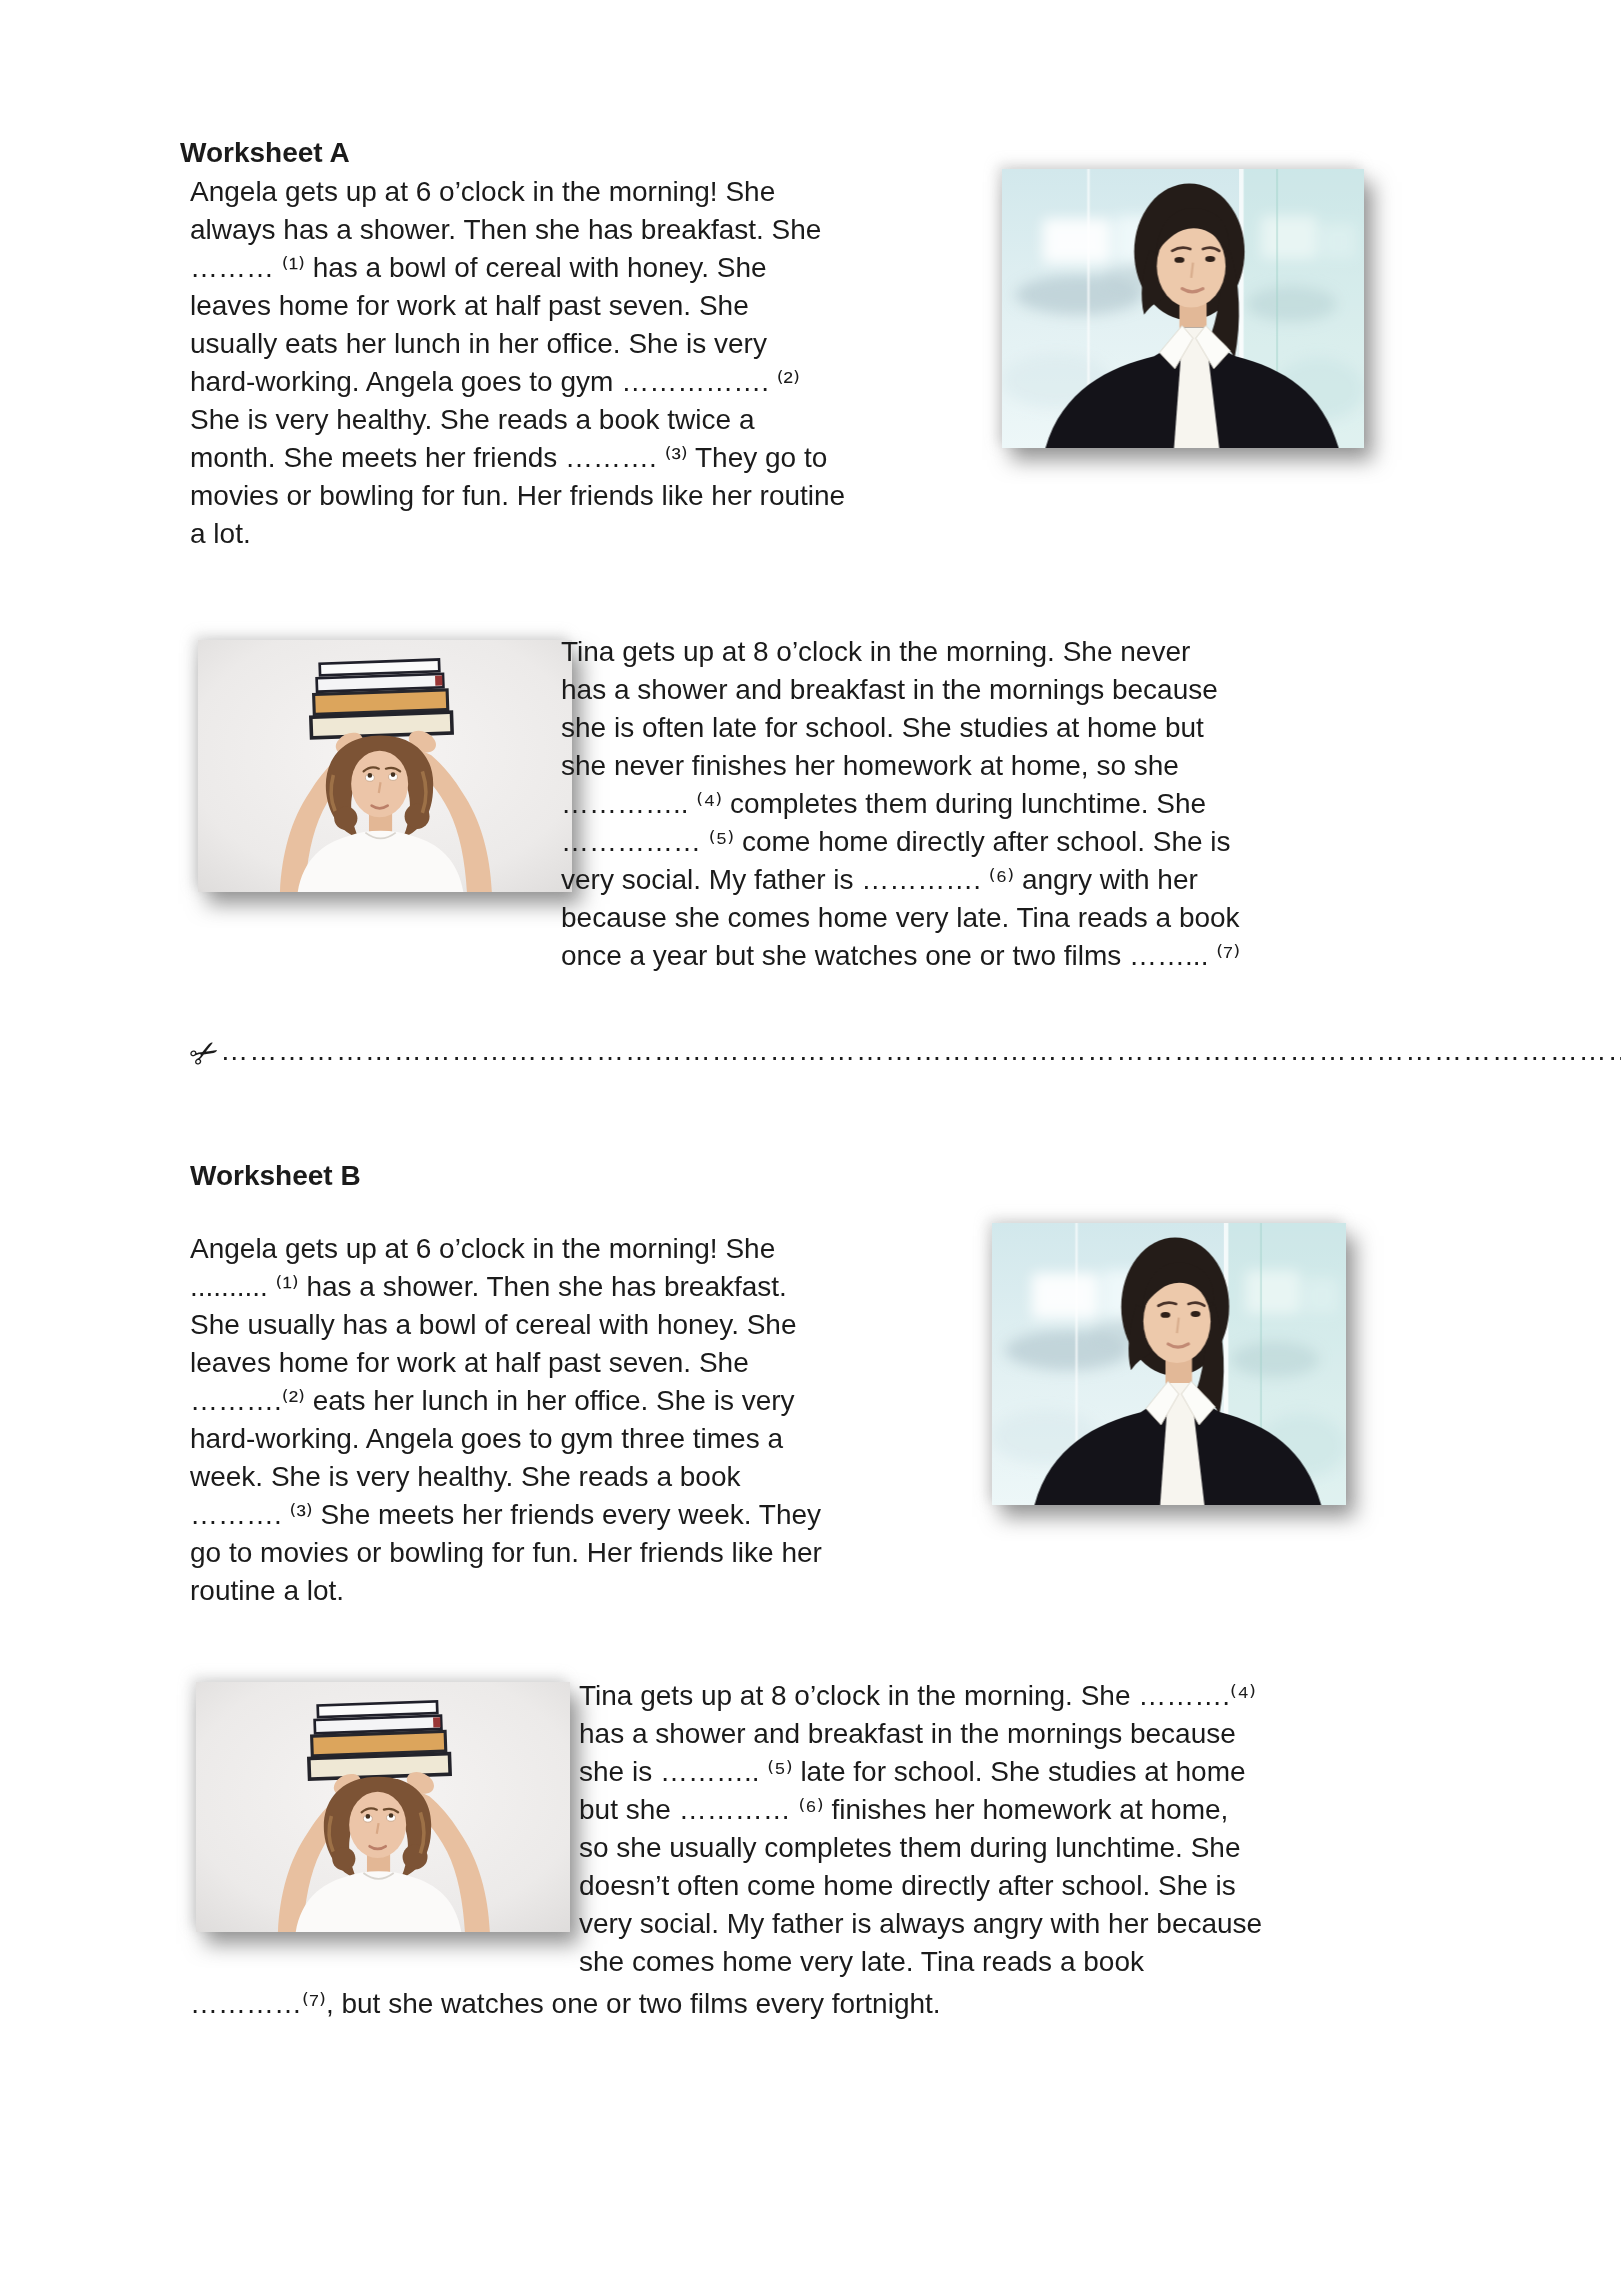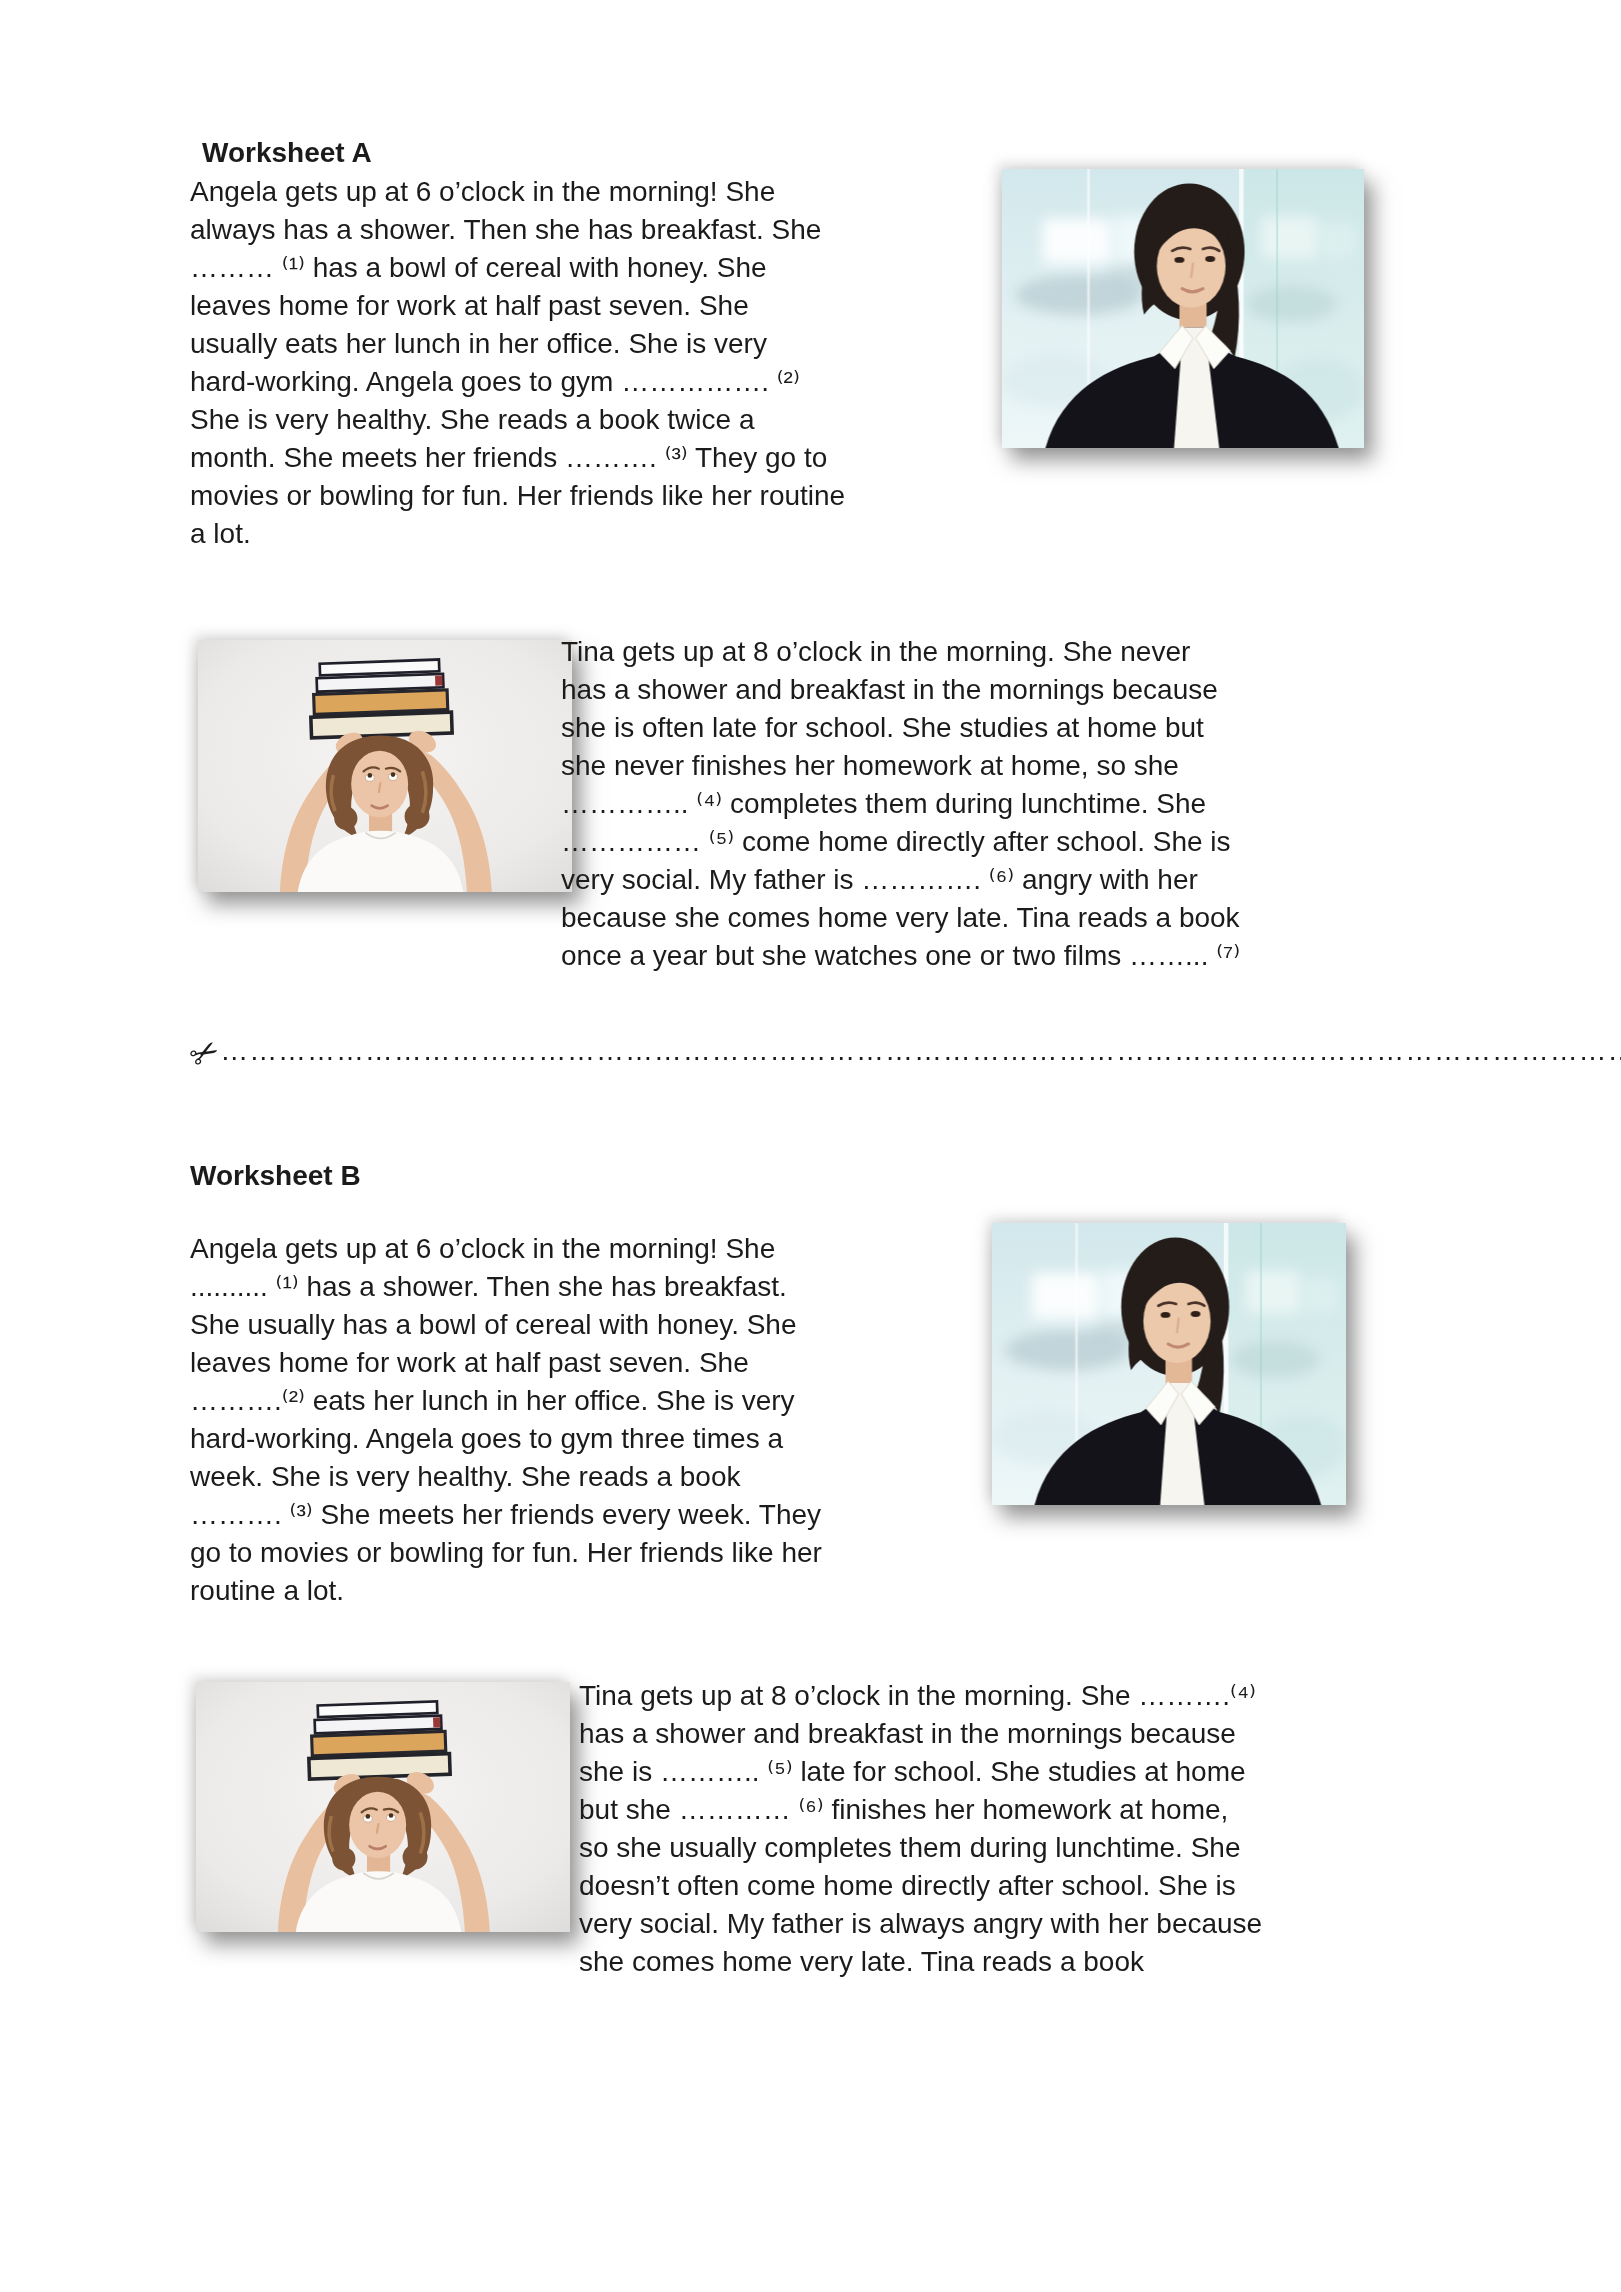--- a/index.html
+++ b/index.html
@@ -19,21 +19,21 @@
     line-height:38px;
     white-space:pre-line;
   }
   .para{
     position:absolute;
     font-size:28px;
     line-height:38px;
     white-space:pre-line;
   }
   .para.centered{}
-  .title-a{left:202px;top:134px;}
+  .title-a{left:180px;top:134px;}
   .para-a-angela{left:190px;top:173px;}
   .para-a-tina{left:561px;top:633px;width:909px;}
   .title-b{left:190px;top:1157px;}
   .para-b-angela{left:190px;top:1230px;}
   .para-b-tina{left:579px;top:1677px;width:971px;}
   .para-b-last{left:190px;top:1985px;}
   .photo{
     position:absolute;
     overflow:hidden;
     box-shadow:9px 12.5px 19.6px rgba(95,95,95,.65), -4.5px -3.6px 12.5px rgba(150,150,150,.35);
@@ -218,15 +218,16 @@
 
   <div class="para centered para-b-tina">Tina gets up at 8 o’clock in the morning. She ……….⁽⁴⁾
 has a shower and breakfast in the mornings because
 she is ……….. ⁽⁵⁾ late for school. She studies at home
 but she ………… ⁽⁶⁾ finishes her homework at home,
 so she usually completes them during lunchtime. She
 doesn’t often come home directly after school. She is
 very social. My father is always angry with her because
 she comes home very late. Tina reads a book</div>
 
+  <div class="para para-b-last">…………⁽⁷⁾, but she watches one or two films every fortnight.</div>
 
 </div>
 
 
 </body></html>

